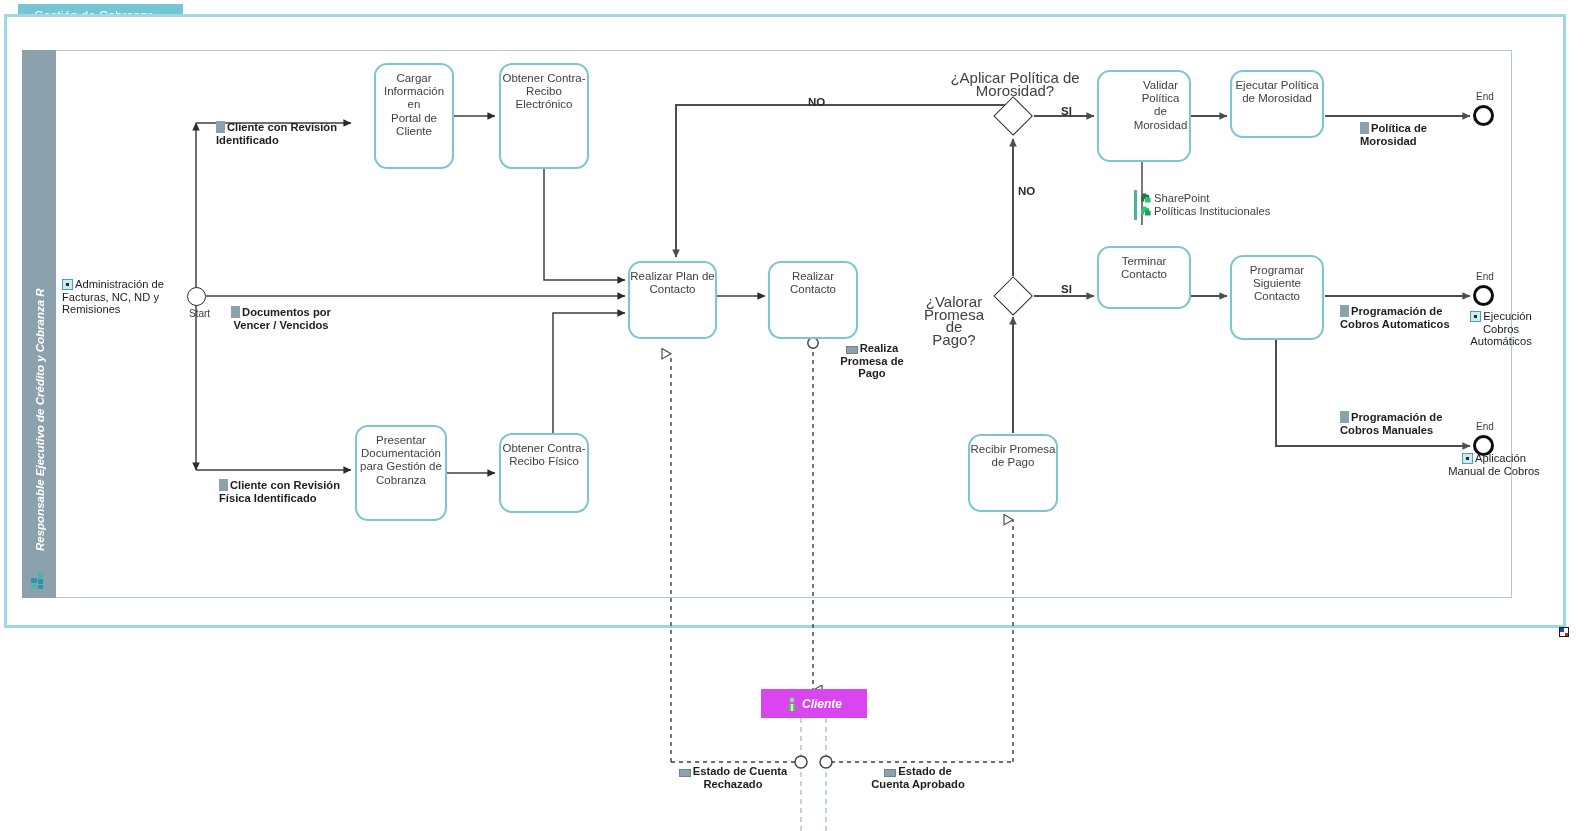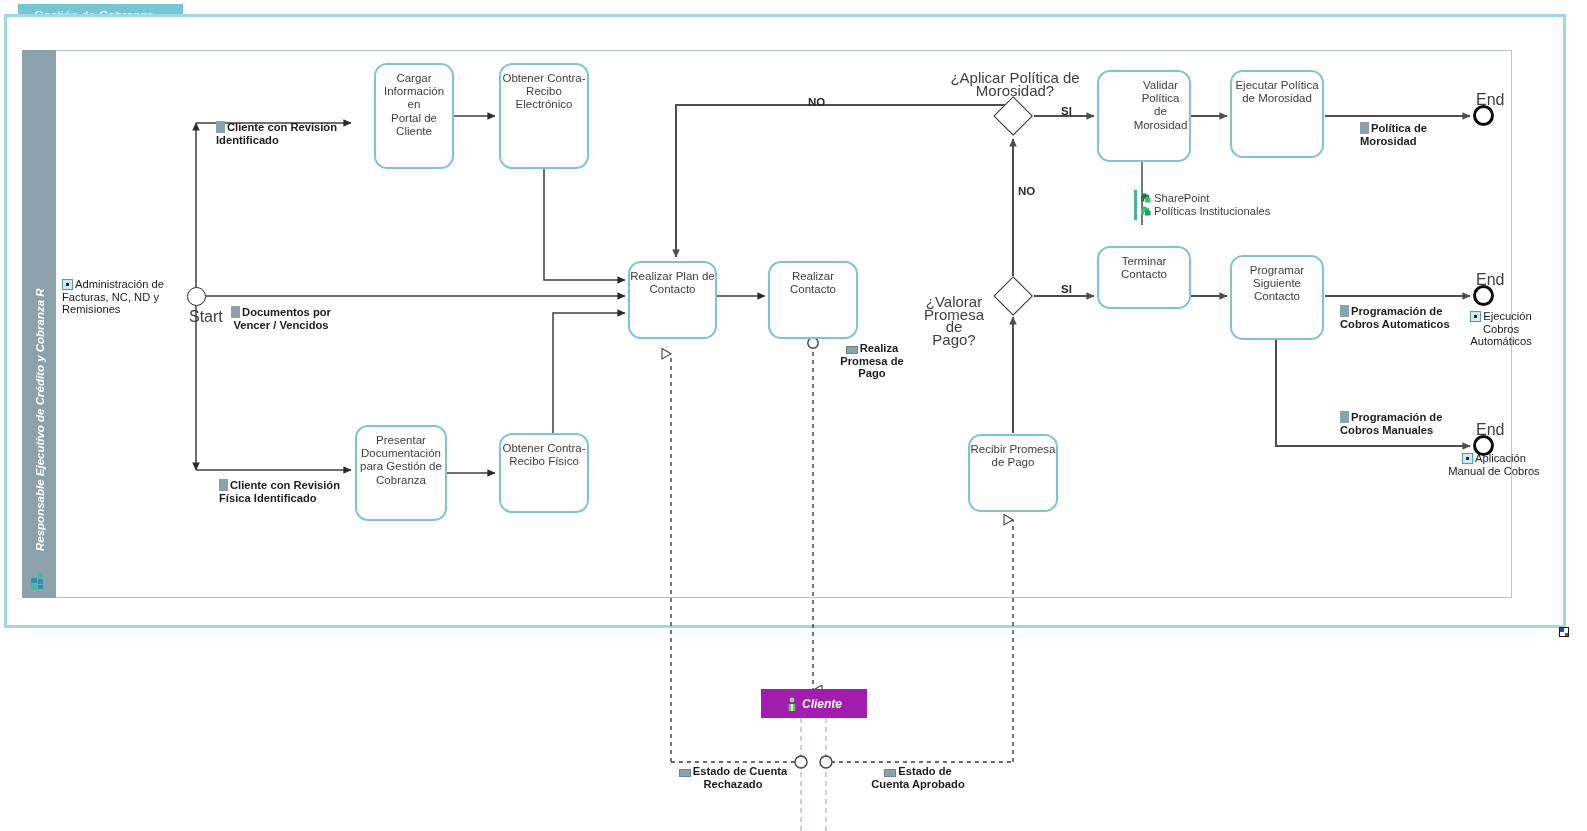--- a/index.html
+++ b/index.html
@@ -61,21 +61,21 @@
     transform:rotate(45deg);position:absolute;left:5.8px;top:5.8px;box-sizing:border-box;
   }
   .gw-label{
     position:absolute;font-size:15px;line-height:12.6px;color:#3f3f3f;
     text-align:center;white-space:pre-line;
   }
 
   .event{position:absolute;border-radius:50%;background:#ffffff;box-sizing:border-box;}
   .event.start{width:19px;height:19px;border:1.6px solid #2b2b2b;}
   .event.end{width:21px;height:21px;border:3.2px solid #0d0d0d;}
-  .ev-caption{position:absolute;font-size:16px;color:#3f3f3f;white-space:nowrap;}
+  .ev-caption{position:absolute;font-size:10px;color:#3f3f3f;white-space:nowrap;}
 
   .flowlabel{
     position:absolute;font-size:11.5px;font-weight:bold;color:#2b2b2b;
     white-space:nowrap;
   }
 
   
   .anno{
     position:absolute;font-size:11.2px;line-height:12.6px;color:#1d1d1d;
     text-align:center;
@@ -90,21 +90,21 @@
   #sp-anno{
     position:absolute;left:1140px;top:192px;
     font-size:11.2px;line-height:13px;color:#3f3f3f;white-space:nowrap;
   }
   #sp-anno .bar{position:absolute;left:-6px;top:-2px;width:3px;height:30px;background:#49b49a;}
   .puzz{display:inline-block;width:13px;height:12px;vertical-align:-2px;margin-right:1px;}
 
   
   #cliente-pool{
     position:absolute;left:761px;top:689px;width:106px;height:29px;
-    background:#a21caf;display:flex;align-items:center;justify-content:center;
+    background:#d946ef;display:flex;align-items:center;justify-content:center;
     color:#ffffff;font-size:12px;font-style:italic;font-weight:bold;
     box-sizing:border-box;
   }
   #cliente-pool .pic{width:12px;height:14px;margin-right:4px;display:inline-block;}
 </style>
 </head>
 <body>
 
 <div id="diagram-tab">
   <span>Gestión de Cobranza</span>
@@ -248,21 +248,21 @@
   </div>
 
 <div class="task" style="left:968px;top:434px;width:90px;height:78px;">
   <span>Recibir Promesa<br>de Pago</span>
   </div>
 
 <div class="task" style="left:1097px;top:70px;width:94px;height:92px;padding-left:33px;">
   <span>Validar Política<br>de Morosidad</span>
   </div>
 
-<div class="task" style="left:1230px;top:70px;width:94px;height:88px;">
+<div class="task" style="left:1230px;top:70px;width:94px;height:68px;">
   <span>Ejecutar Política<br>de Morosidad</span>
   </div>
 
 <div class="task" style="left:1097px;top:246px;width:94px;height:63px;">
   <span>Terminar<br>Contacto</span>
   </div>
 
 <div class="task" style="left:1230px;top:255px;width:94px;height:85px;">
   <span>Programar<br>Siguiente<br>Contacto</span>
   </div>

